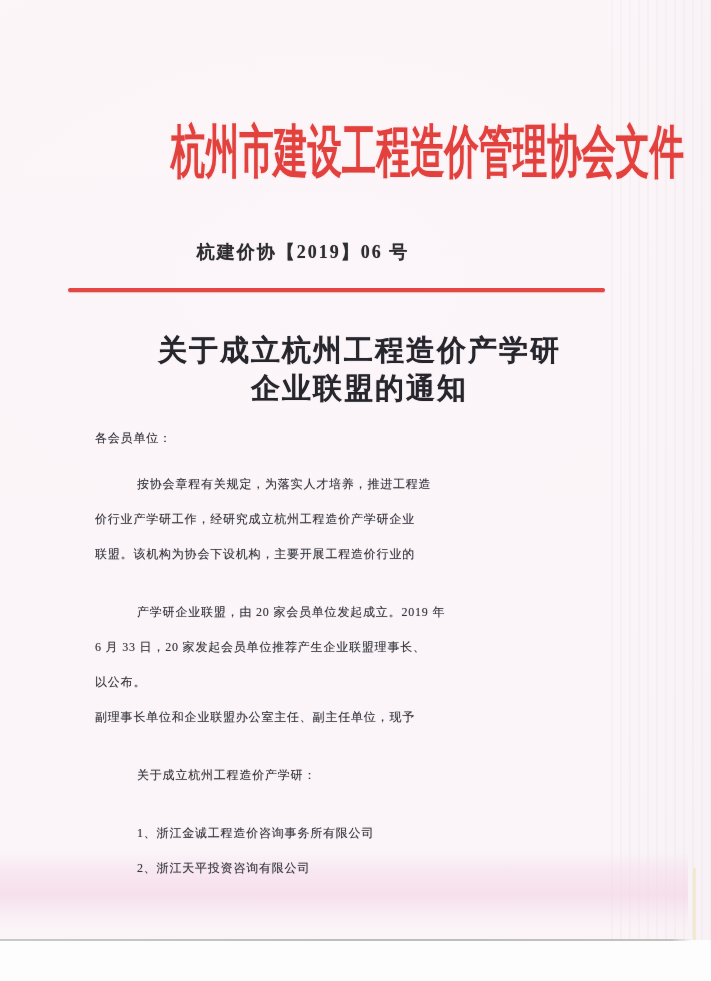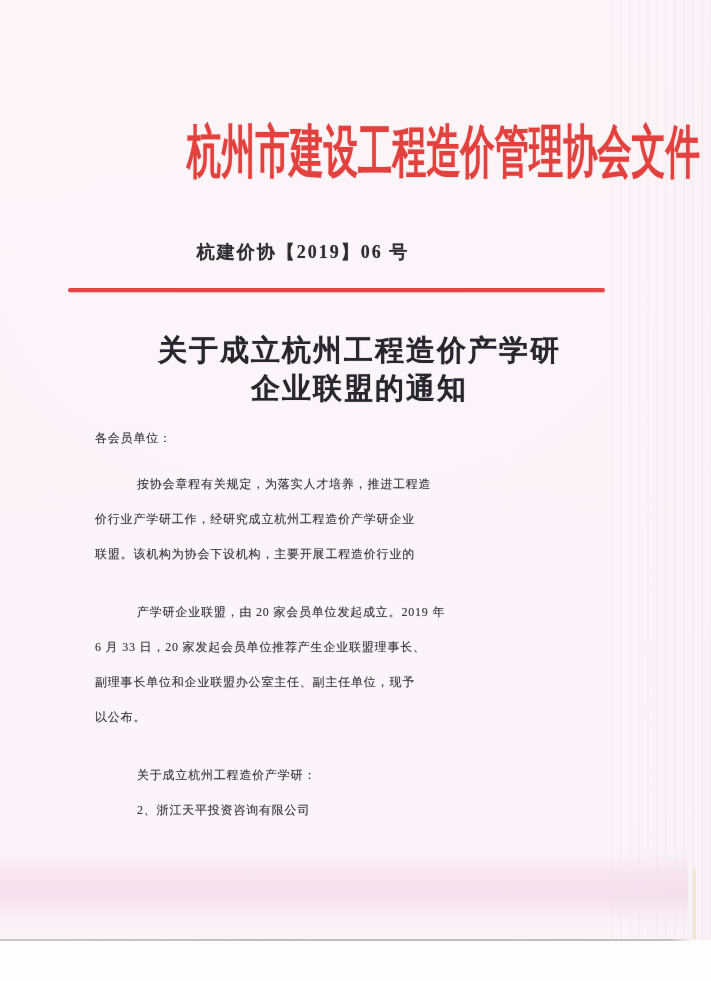--- a/index.html
+++ b/index.html
@@ -57,21 +57,21 @@
   }
   .edge-sliver {
     position: absolute;
     left: 693px; top: 868px;
     width: 3px; height: 72px;
     background: rgba(236,226,178,0.55);
   }
   
   .letterhead-row {
     position: absolute;
-    left: 16px; top: 120px;
+    left: 0; top: 120px;
     width: 686px;
     text-align: center;
   }
   .letterhead {
     display: inline-block;
     font-size: 57px;
     font-weight: bold;
     color: #e2413d;
     white-space: nowrap;
     letter-spacing: 0px;
@@ -161,23 +161,24 @@
       <div class="title-line">企业联盟的通知</div>
     </div>
 
     <div class="body-text">
       <div class="body-line">各会员单位：</div>
       <div class="body-line indent para-gap">按协会章程有关规定，为落实人才培养，推进工程造</div>
       <div class="body-line">价行业产学研工作，经研究成立杭州工程造价产学研企业</div>
       <div class="body-line">联盟。该机构为协会下设机构，主要开展工程造价行业的</div>
       <div class="body-line indent big-gap">产学研企业联盟，由 20 家会员单位发起成立。2019 年</div>
       <div class="body-line">6 月 33 日，20 家发起会员单位推荐产生企业联盟理事长、</div>
+      <div class="body-line">以公布。</div>
       <div class="body-line">副理事长单位和企业联盟办公室主任、副主任单位，现予</div>
-      <div class="body-line">以公布。</div>
       <div class="body-line indent big-gap">关于成立杭州工程造价产学研：</div>
+      <div class="body-line indent big-gap">1、浙江金诚工程造价咨询事务所有限公司</div>
       <div class="body-line indent">2、浙江天平投资咨询有限公司</div>
     </div>
 
     <div class="edge-sliver"></div>
   </div>
 
   <div class="bottom-edge-line"></div>
 </div>
 
 </body></html>

